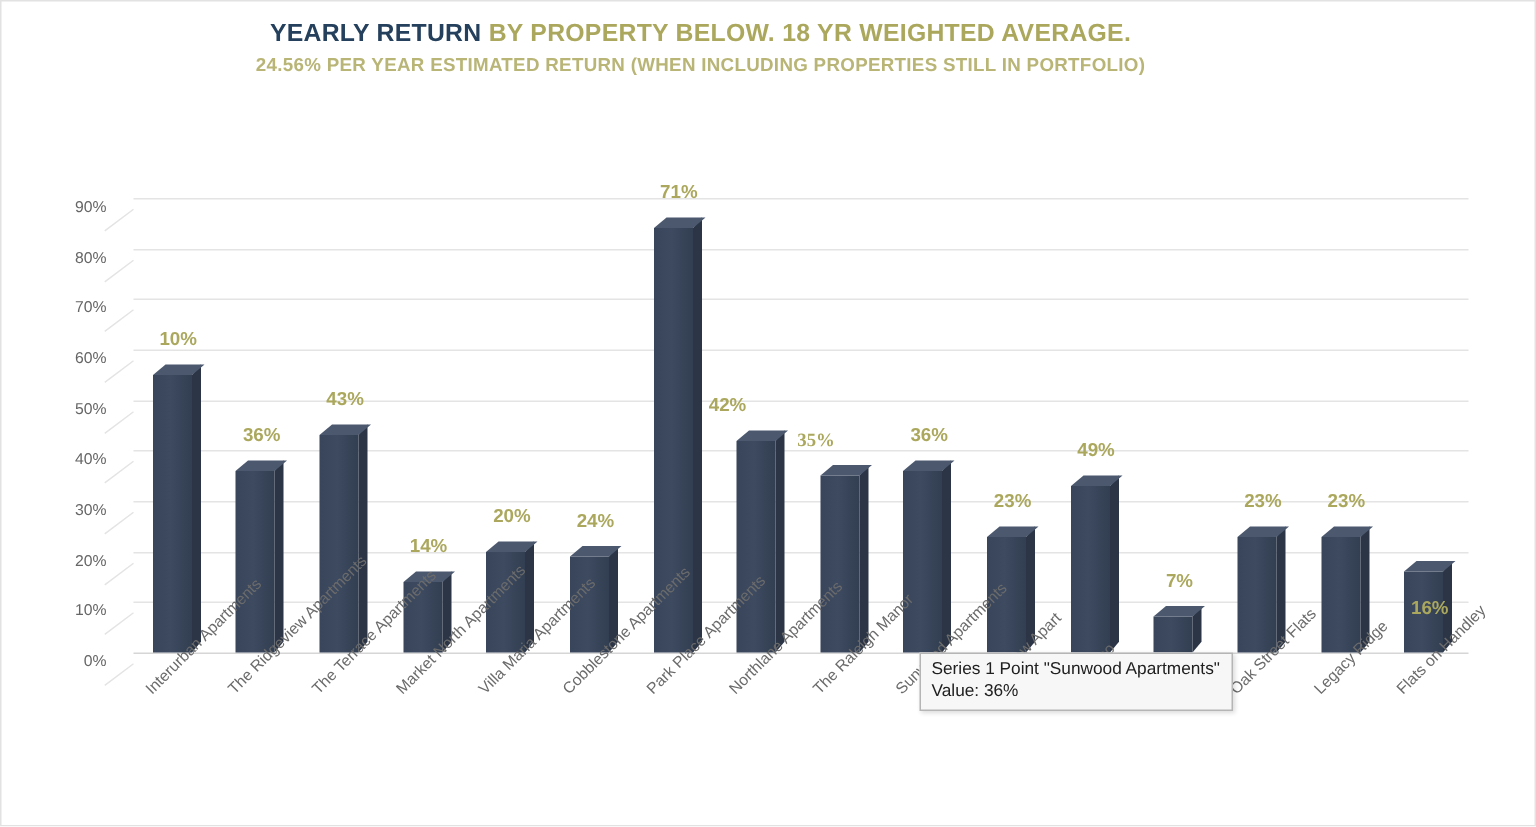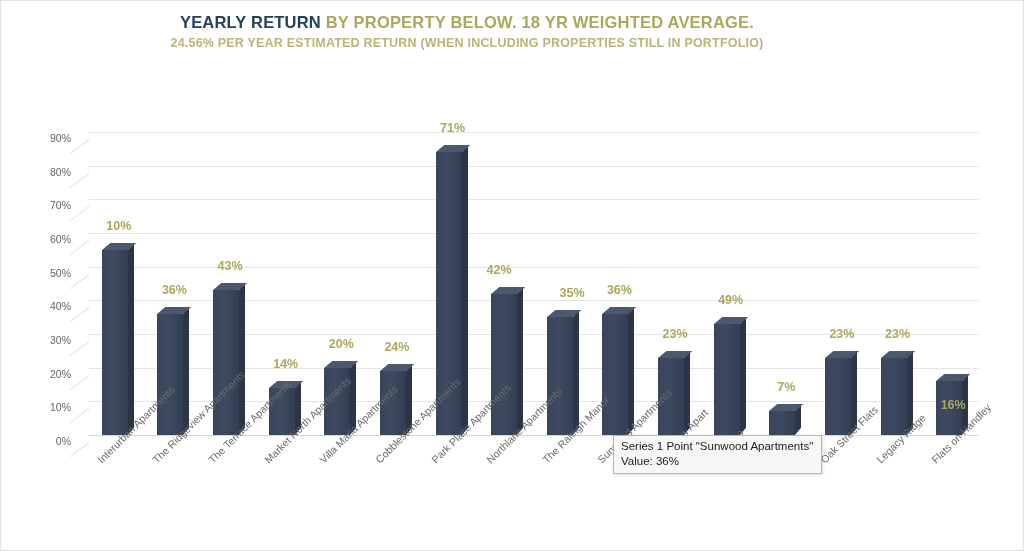--- a/index.html
+++ b/index.html
@@ -294,29 +294,29 @@
         </div>
       </div>
       <div class="bar-label" style="width: 60px; left: 421.562px; top: 120.2px;">71%</div>
       <div class="bar-slot" title="Northlane Apartments — 42%" style="left: 490.188px; top: 292.6px; width: 26px; height: 141.4px;">
         <div class="bar3d" style="width: 26px; height: 141.4px;">
           <div class="bar-side" style="height: 141.4px;"></div>
           <div class="bar-front" style="height: 141.4px;"></div>
           <div class="bar-top" style="top: -7px;"></div>
         </div>
       </div>
-      <div class="bar-label" style="width: 60px; left: 468px; top: 261.6px;">42%</div>
+      <div class="bar-label" style="width: 60px; left: 454px; top: 261.6px;">42%</div>
       <div class="bar-slot" title="The Raleigh Manor — 35%" style="left: 545.812px; top: 316.167px; width: 26px; height: 117.833px;">
         <div class="bar3d" style="width: 26px; height: 117.833px;">
           <div class="bar-side" style="height: 117.833px;"></div>
           <div class="bar-front" style="height: 117.833px;"></div>
           <div class="bar-top" style="top: -7px;"></div>
         </div>
       </div>
-      <div class="bar-label" style="width: 60px; left: 541px; top: 285.167px;">35%</div>
+      <div class="bar-label" style="width: 60px; left: 513px; top: 285.167px; font-family: Liberation Serif, serif;">35%</div>
       <div class="bar-slot" title="Sunwood Apartments — 36%" style="left: 601.438px; top: 312.8px; width: 26px; height: 121.2px;">
         <div class="bar3d" style="width: 26px; height: 121.2px;">
           <div class="bar-side" style="height: 121.2px;"></div>
           <div class="bar-front" style="height: 121.2px;"></div>
           <div class="bar-top" style="top: -7px;"></div>
         </div>
       </div>
       <div class="bar-label" style="width: 60px; left: 588.438px; top: 281.8px;">36%</div>
       <div class="bar-slot" title="Granview Apart — 23%" style="left: 657.062px; top: 356.567px; width: 26px; height: 77.4333px;">
         <div class="bar3d" style="width: 26px; height: 77.4333px;">

